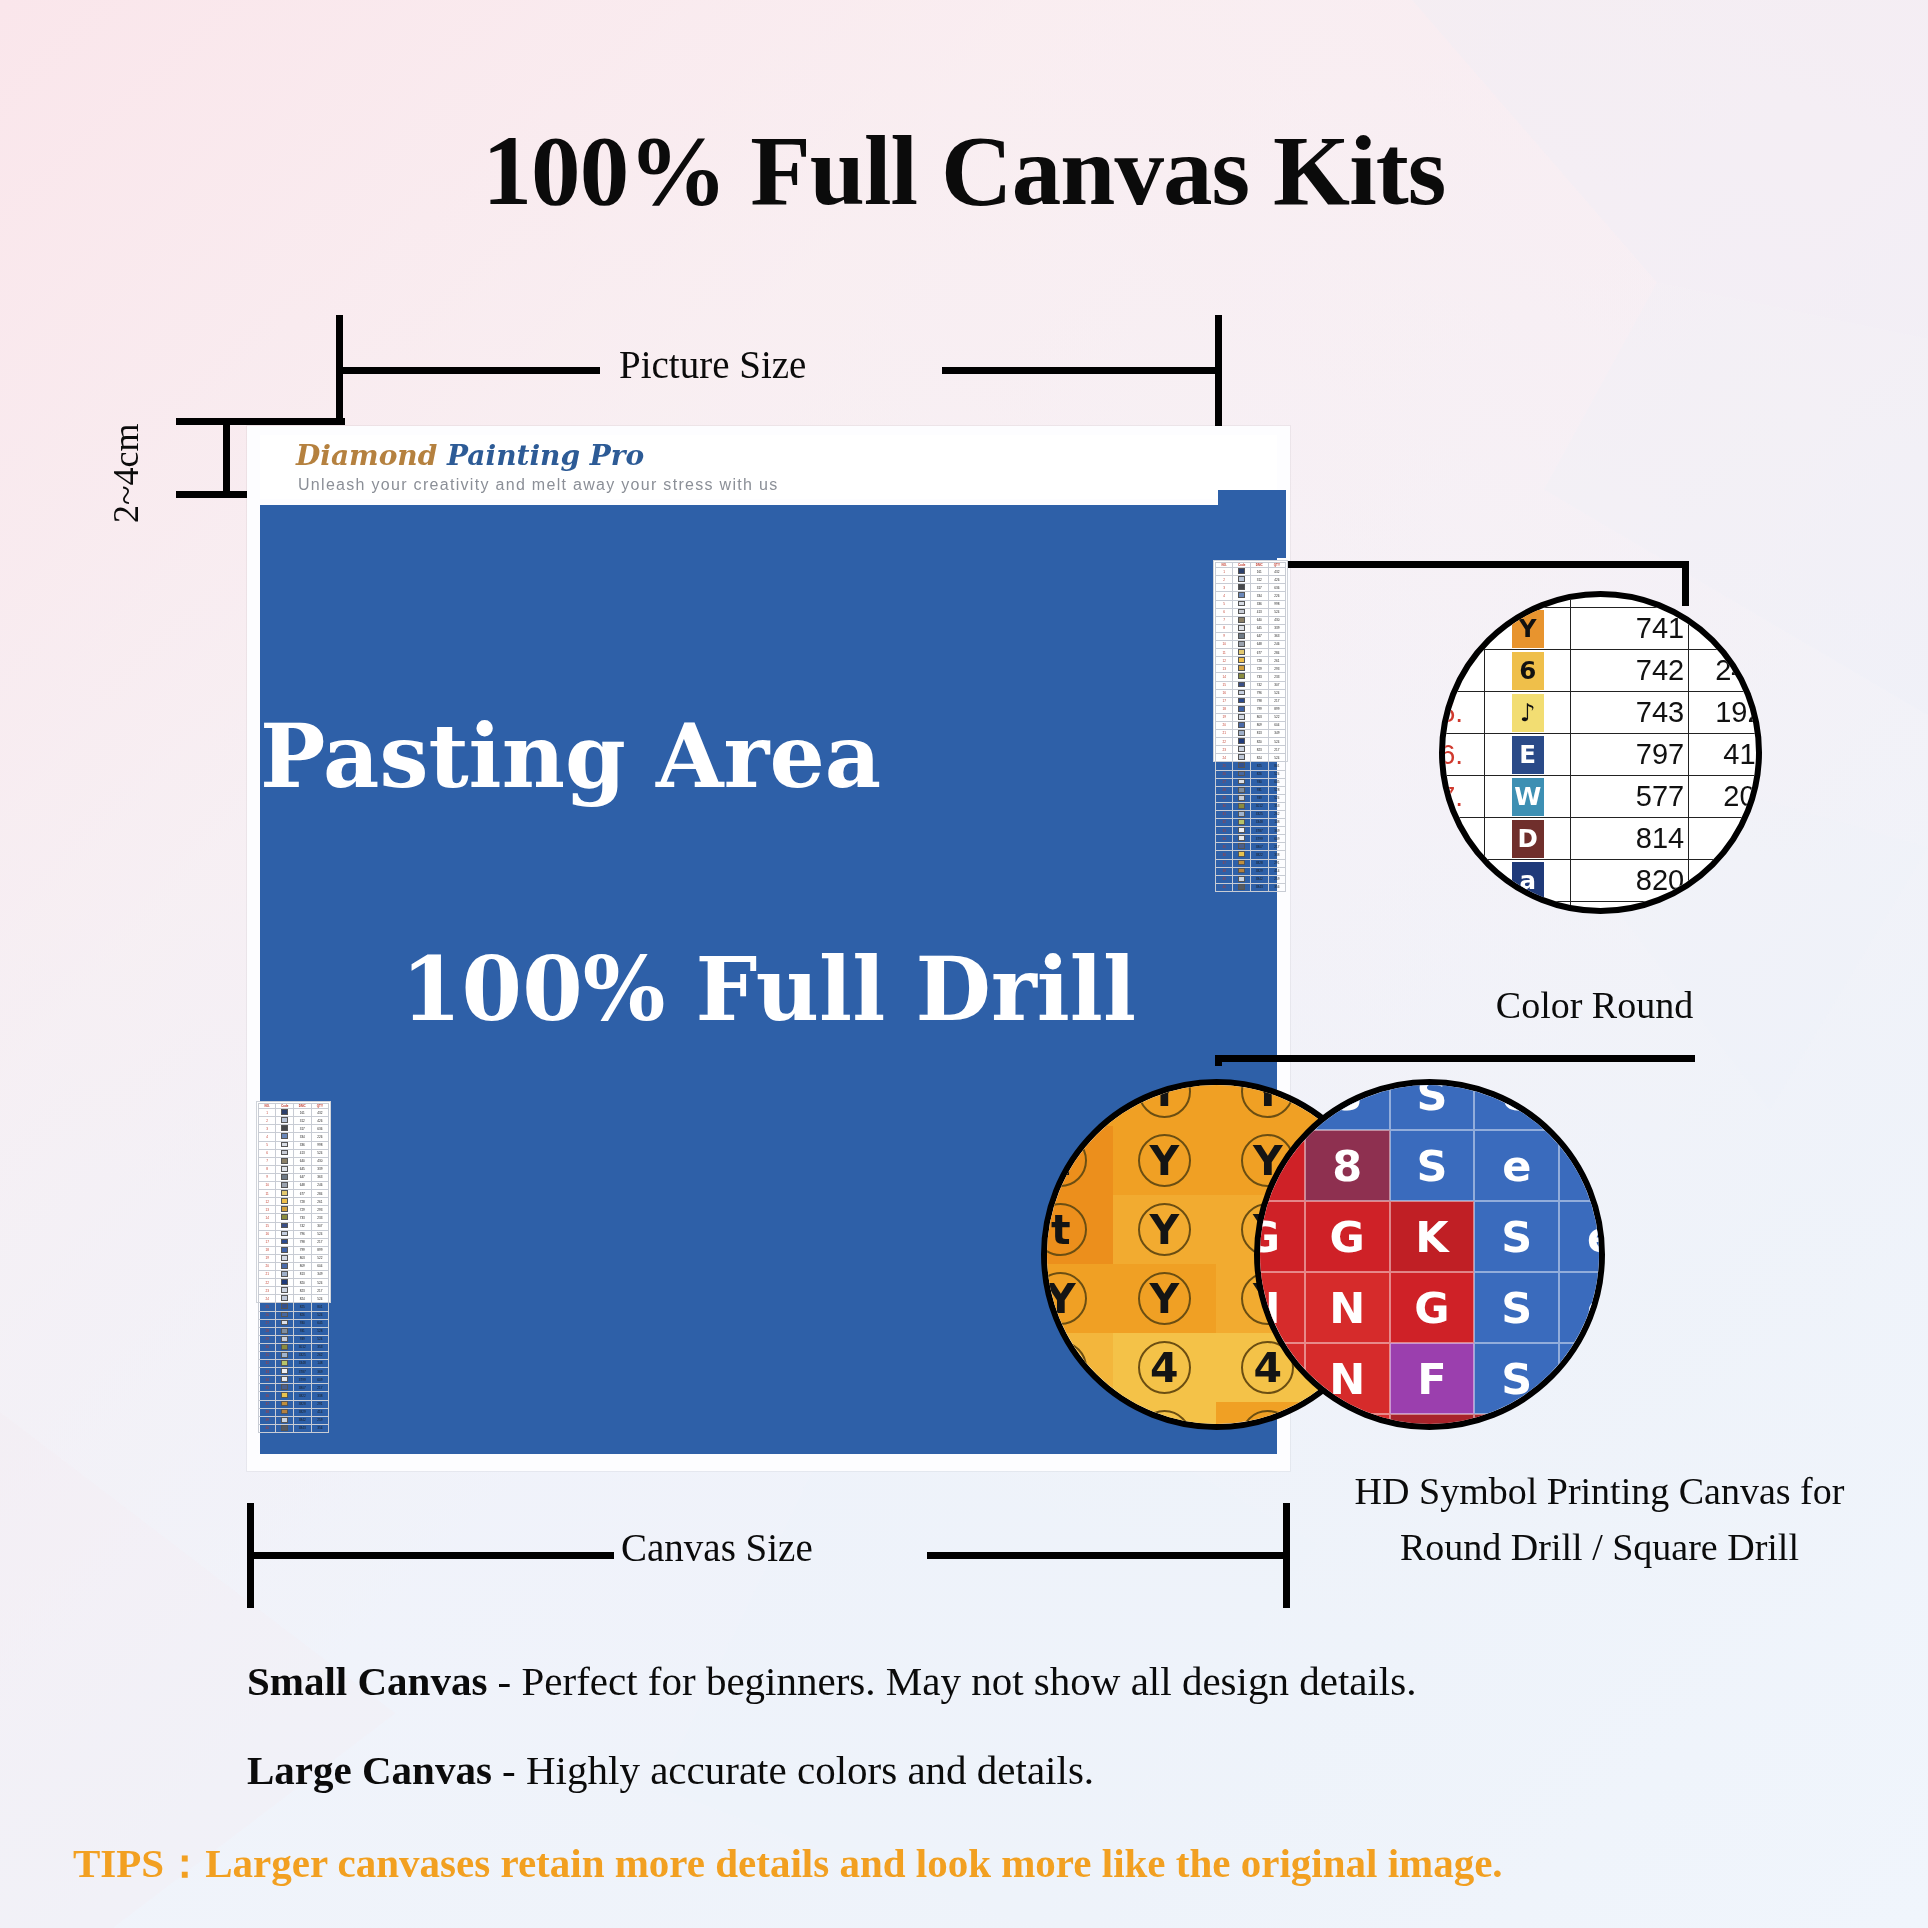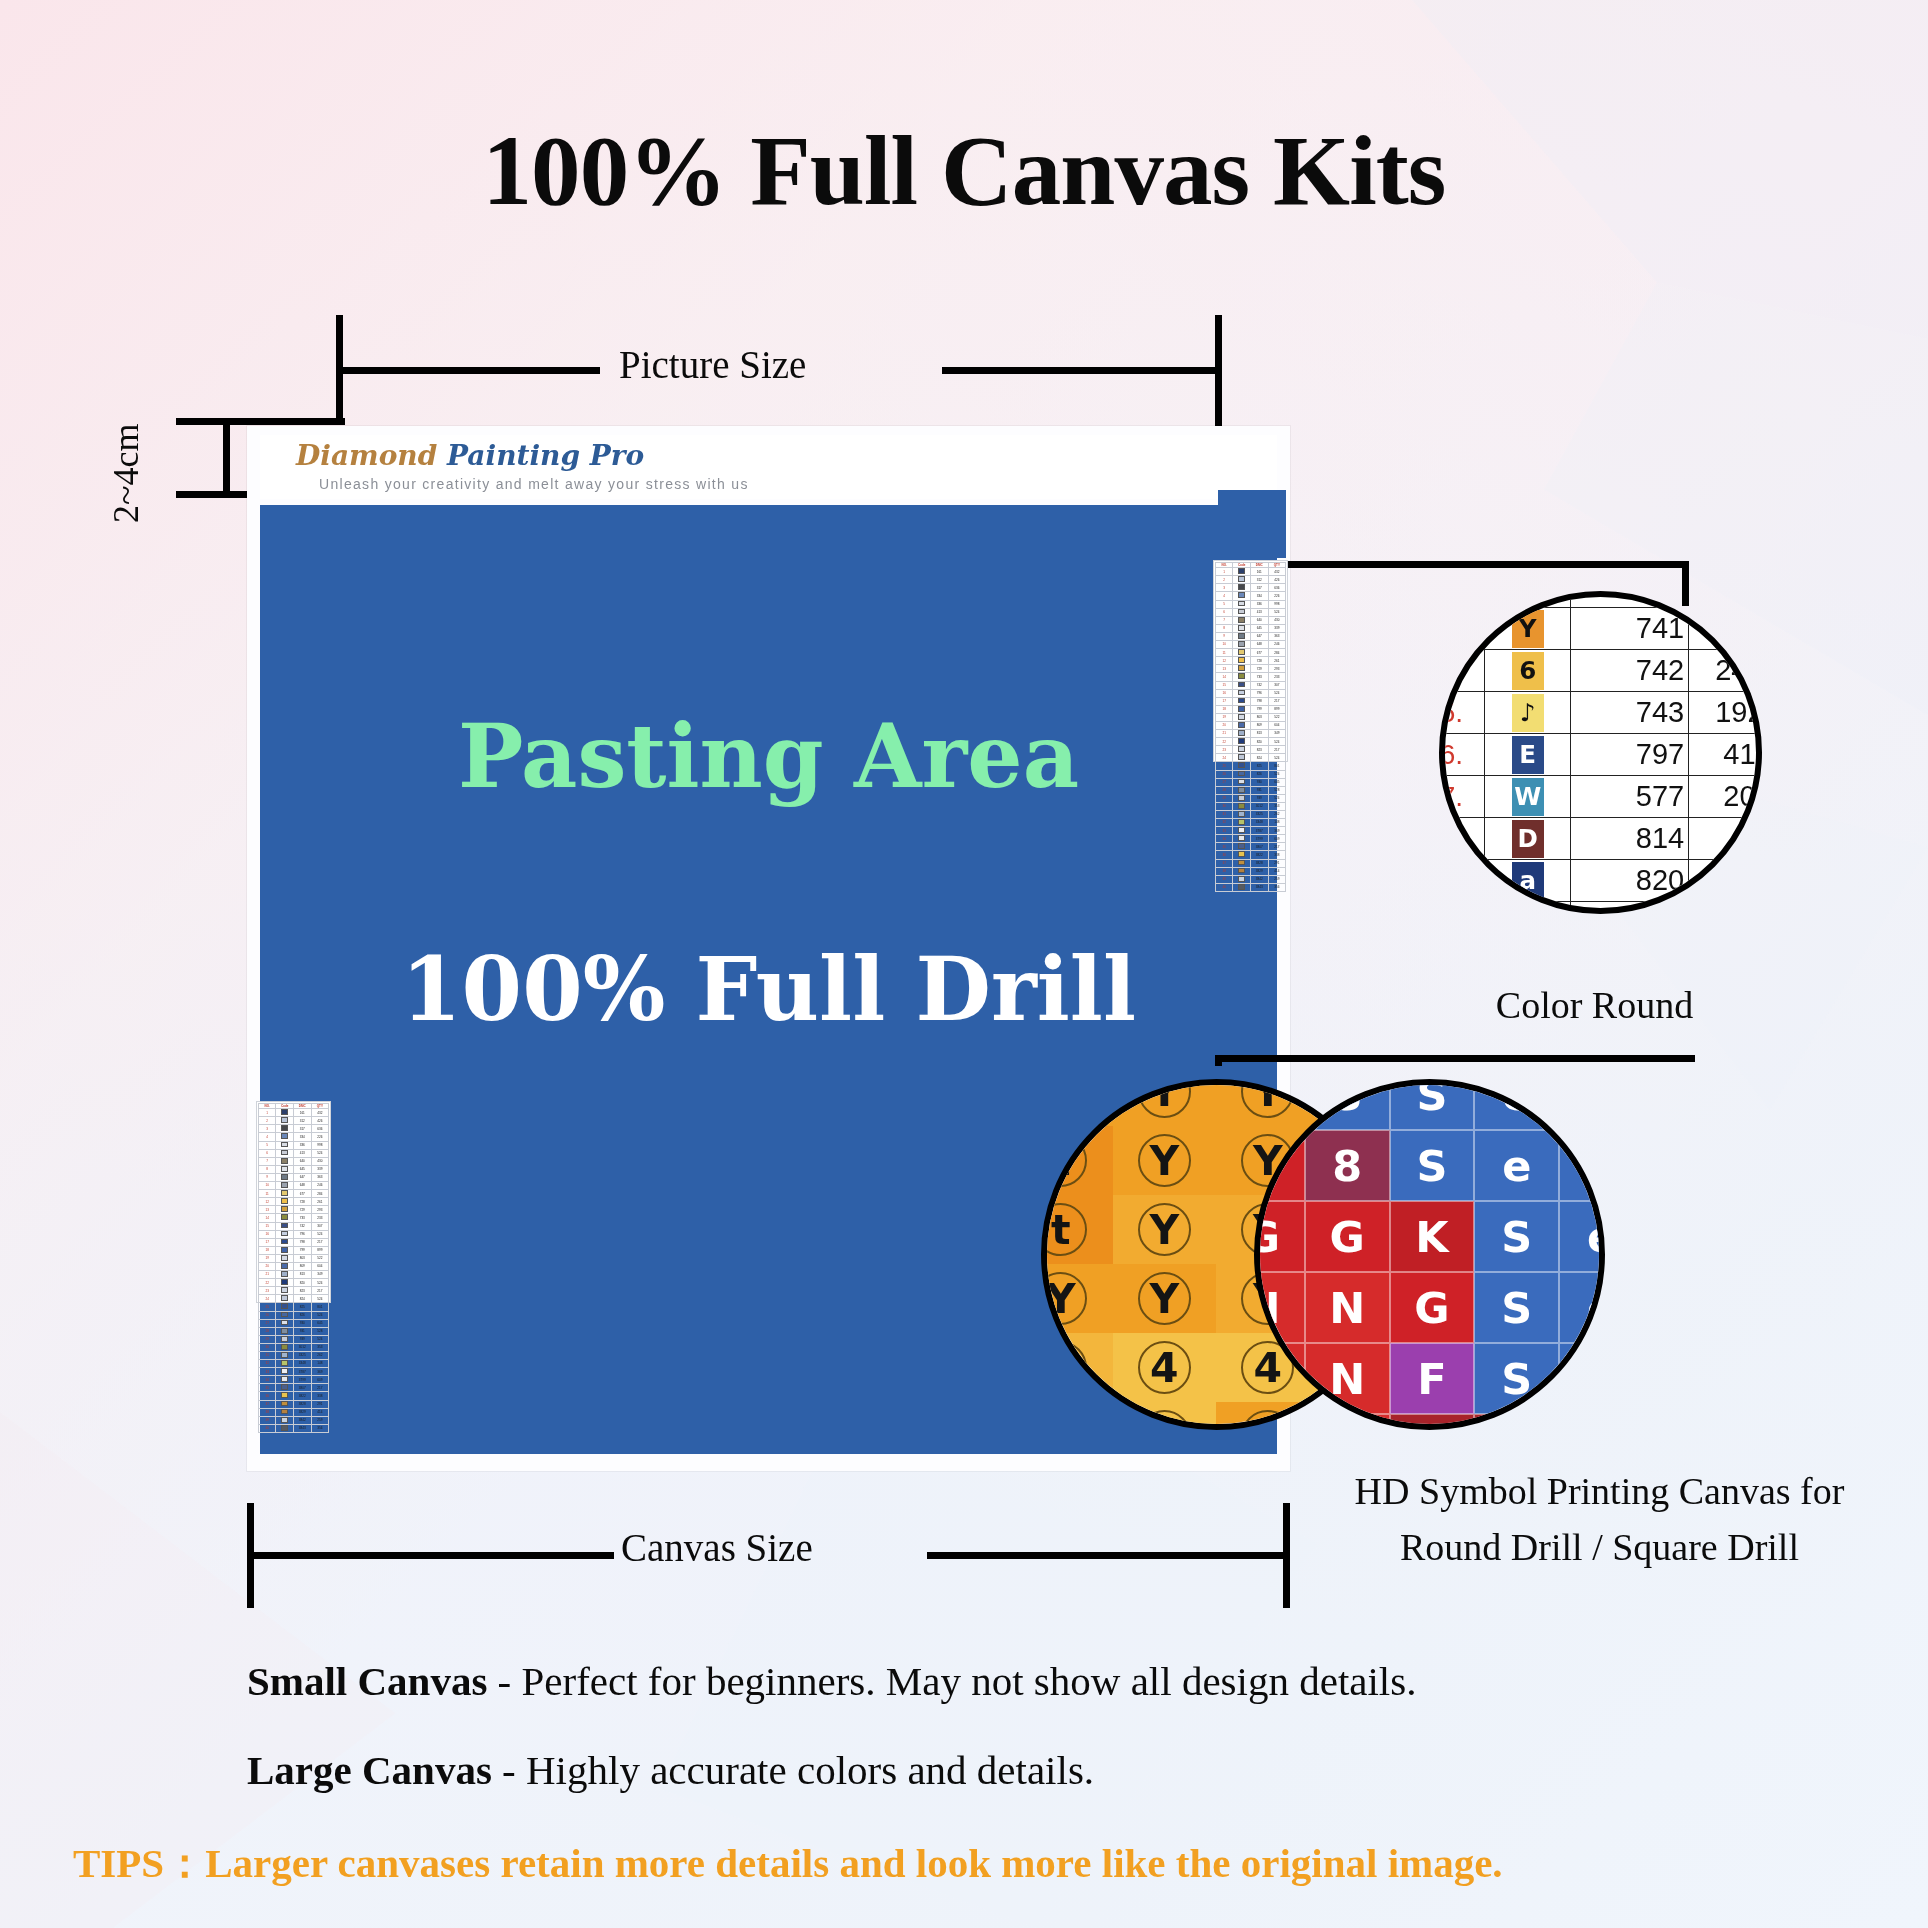--- a/index.html
+++ b/index.html
@@ -32,28 +32,28 @@
   .logo-band{
     position:absolute;left:13px;top:9.4px;width:1017px;height:64px;background:#ffffff;
   }
   .logo-word{
     position:absolute;left:36px;top:3.8px;font-size:28px;font-style:italic;font-weight:bold;
     font-family:"DejaVu Serif", serif;white-space:nowrap;
   }
   .logo-word .d1{color:#b5813f;}
   .logo-word .d2{color:#2d5b96;}
   .logo-tag{
-    position:absolute;left:38px;top:41px;font-size:14px;color:#8b8f97;
-    letter-spacing:1.3px;font-family:"Liberation Sans", sans-serif;white-space:nowrap;margin-left:21px;
+    position:absolute;left:38px;top:41px;font-size:16px;color:#8b8f97;
+    letter-spacing:1.3px;font-family:"Liberation Sans", sans-serif;white-space:nowrap;
   }
   .paste-area{
     position:absolute;left:13px;top:79px;width:1017px;height:949px;background:#2e60a8;
   }
   .paste-line1{
-    position:absolute;left:0;right:0;top:200px;text-align:center;color:#86efac;
+    position:absolute;left:0;right:0;top:200px;text-align:left;color:#ffffff;
     font-size:87px;font-weight:bold;font-family:"DejaVu Serif", serif;
   }
   .paste-line2{
     position:absolute;left:0;right:0;top:433px;text-align:center;color:#ffffff;
     font-size:87px;font-weight:bold;font-family:"DejaVu Serif", serif;
   }
 
   
   .chip{position:absolute;background:#2e60a8;}
   .chip.right{left:1218px;top:490px;width:68px;height:68px;}

